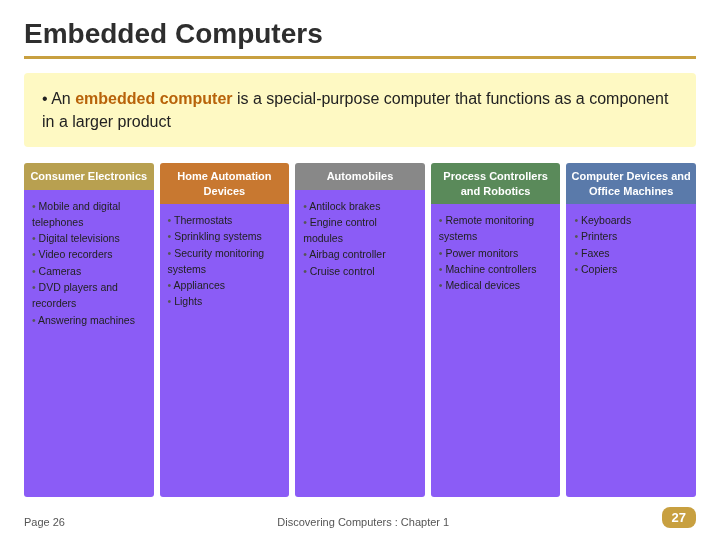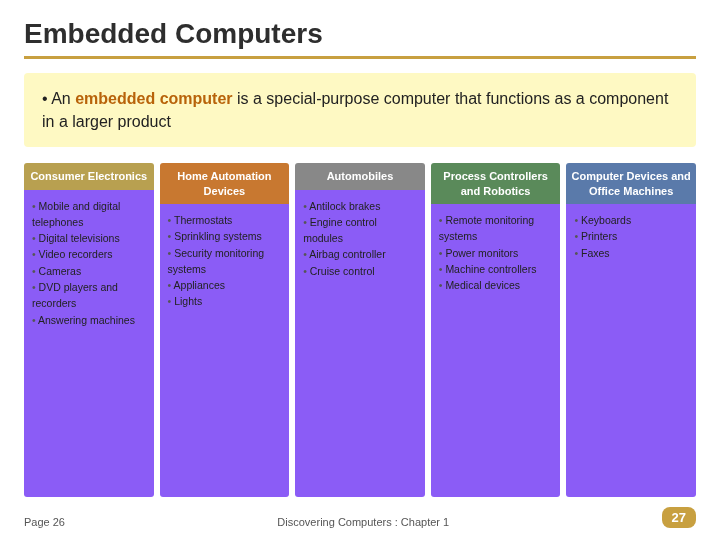--- a/index.html
+++ b/index.html
@@ -161,20 +161,21 @@
       </div>
     </div>
 
     <div class="card card-computer">
       <div class="card-header">Computer Devices and Office Machines</div>
       <div class="card-body">
         <ul id="computer-list">
             <li>Keyboards</li>
             <li>Printers</li>
             <li>Faxes</li>
+            <li>Copiers</li>
           </ul>
       </div>
     </div>
   </div>
 
   <div class="footer">
     <span>Page 26</span>
     <span>Discovering Computers : Chapter 1</span>
     <span class="page-num-box">27</span>
   </div>

